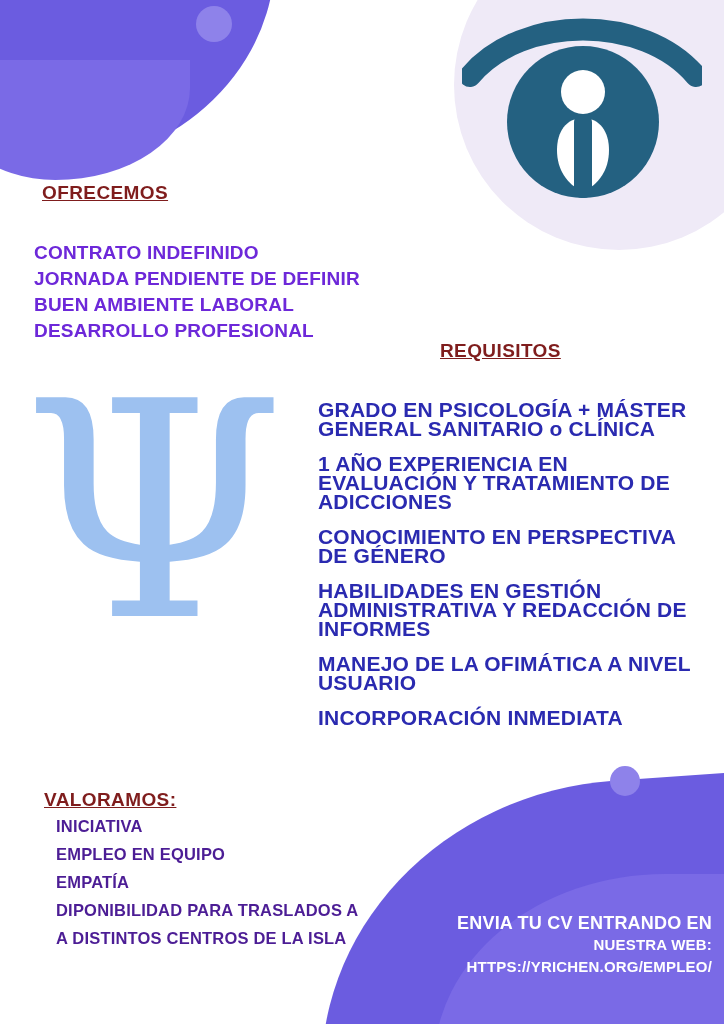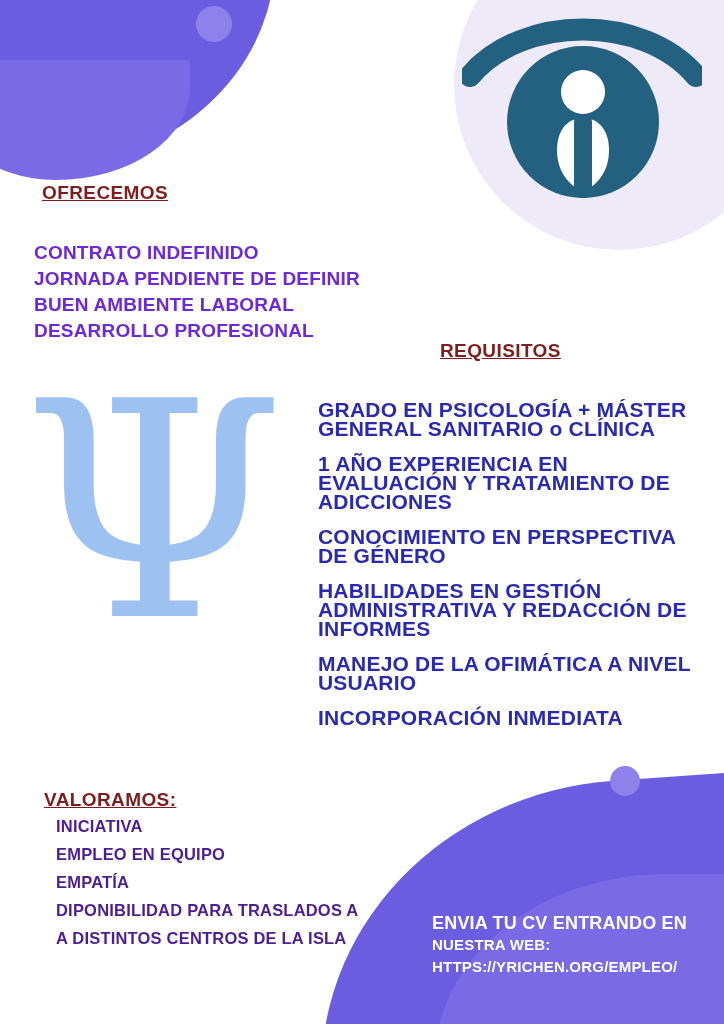--- a/index.html
+++ b/index.html
@@ -191,20 +191,21 @@
   .contact {
     position: absolute;
     left: 432px;
     top: 912px;
     width: 280px;
     color: #ffffff;
     font-size: 15px;
     font-weight: bold;
     line-height: 22px;
     letter-spacing: 0.2px;
+    text-align: right;
   }
   .contact .lead {
     font-size: 18px;
   }
 </style>
 </head>
 <body>
 
 <div class="poster">
 

